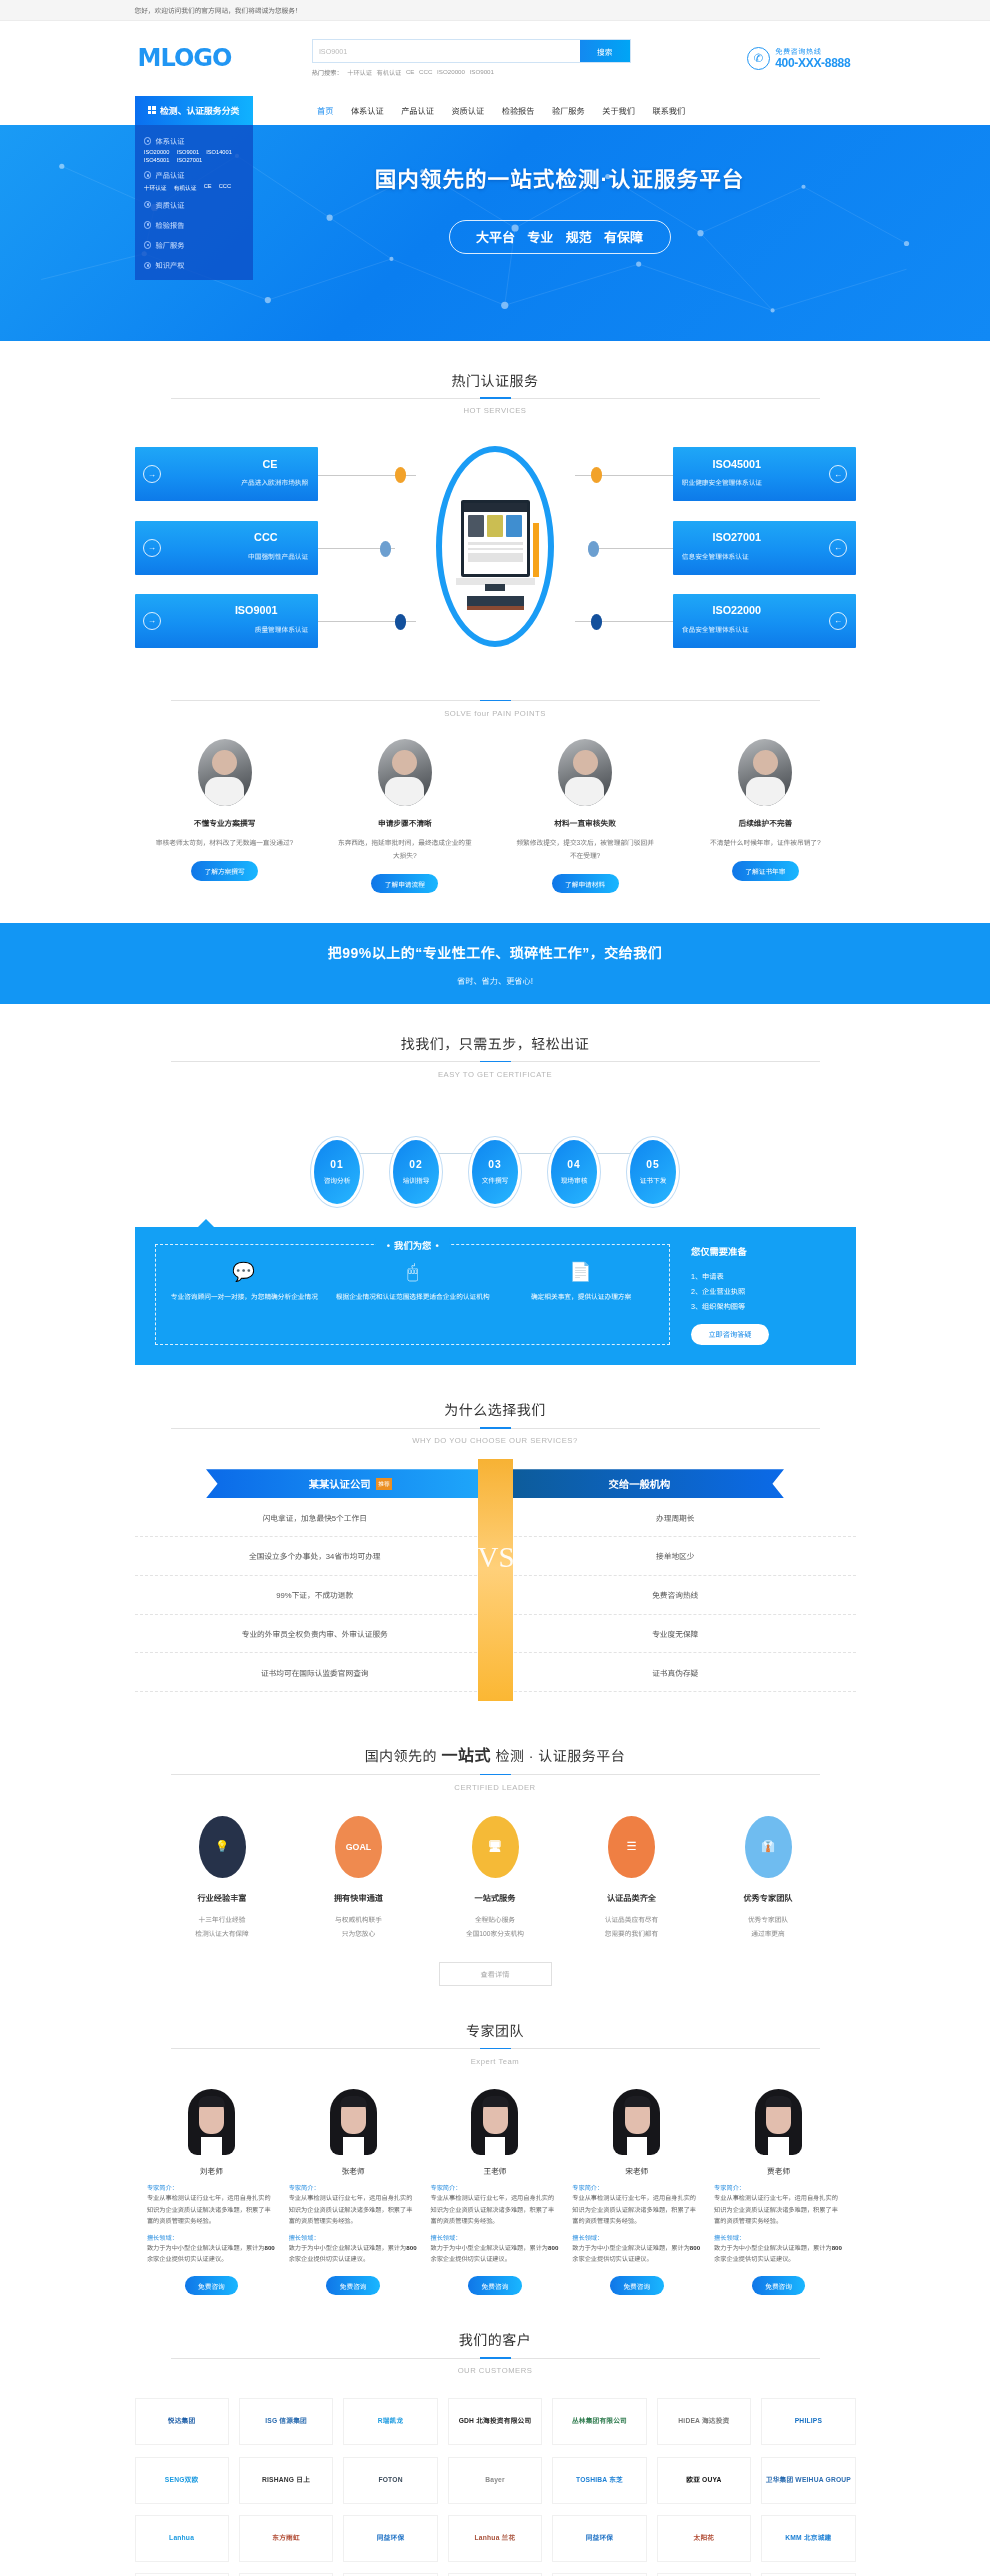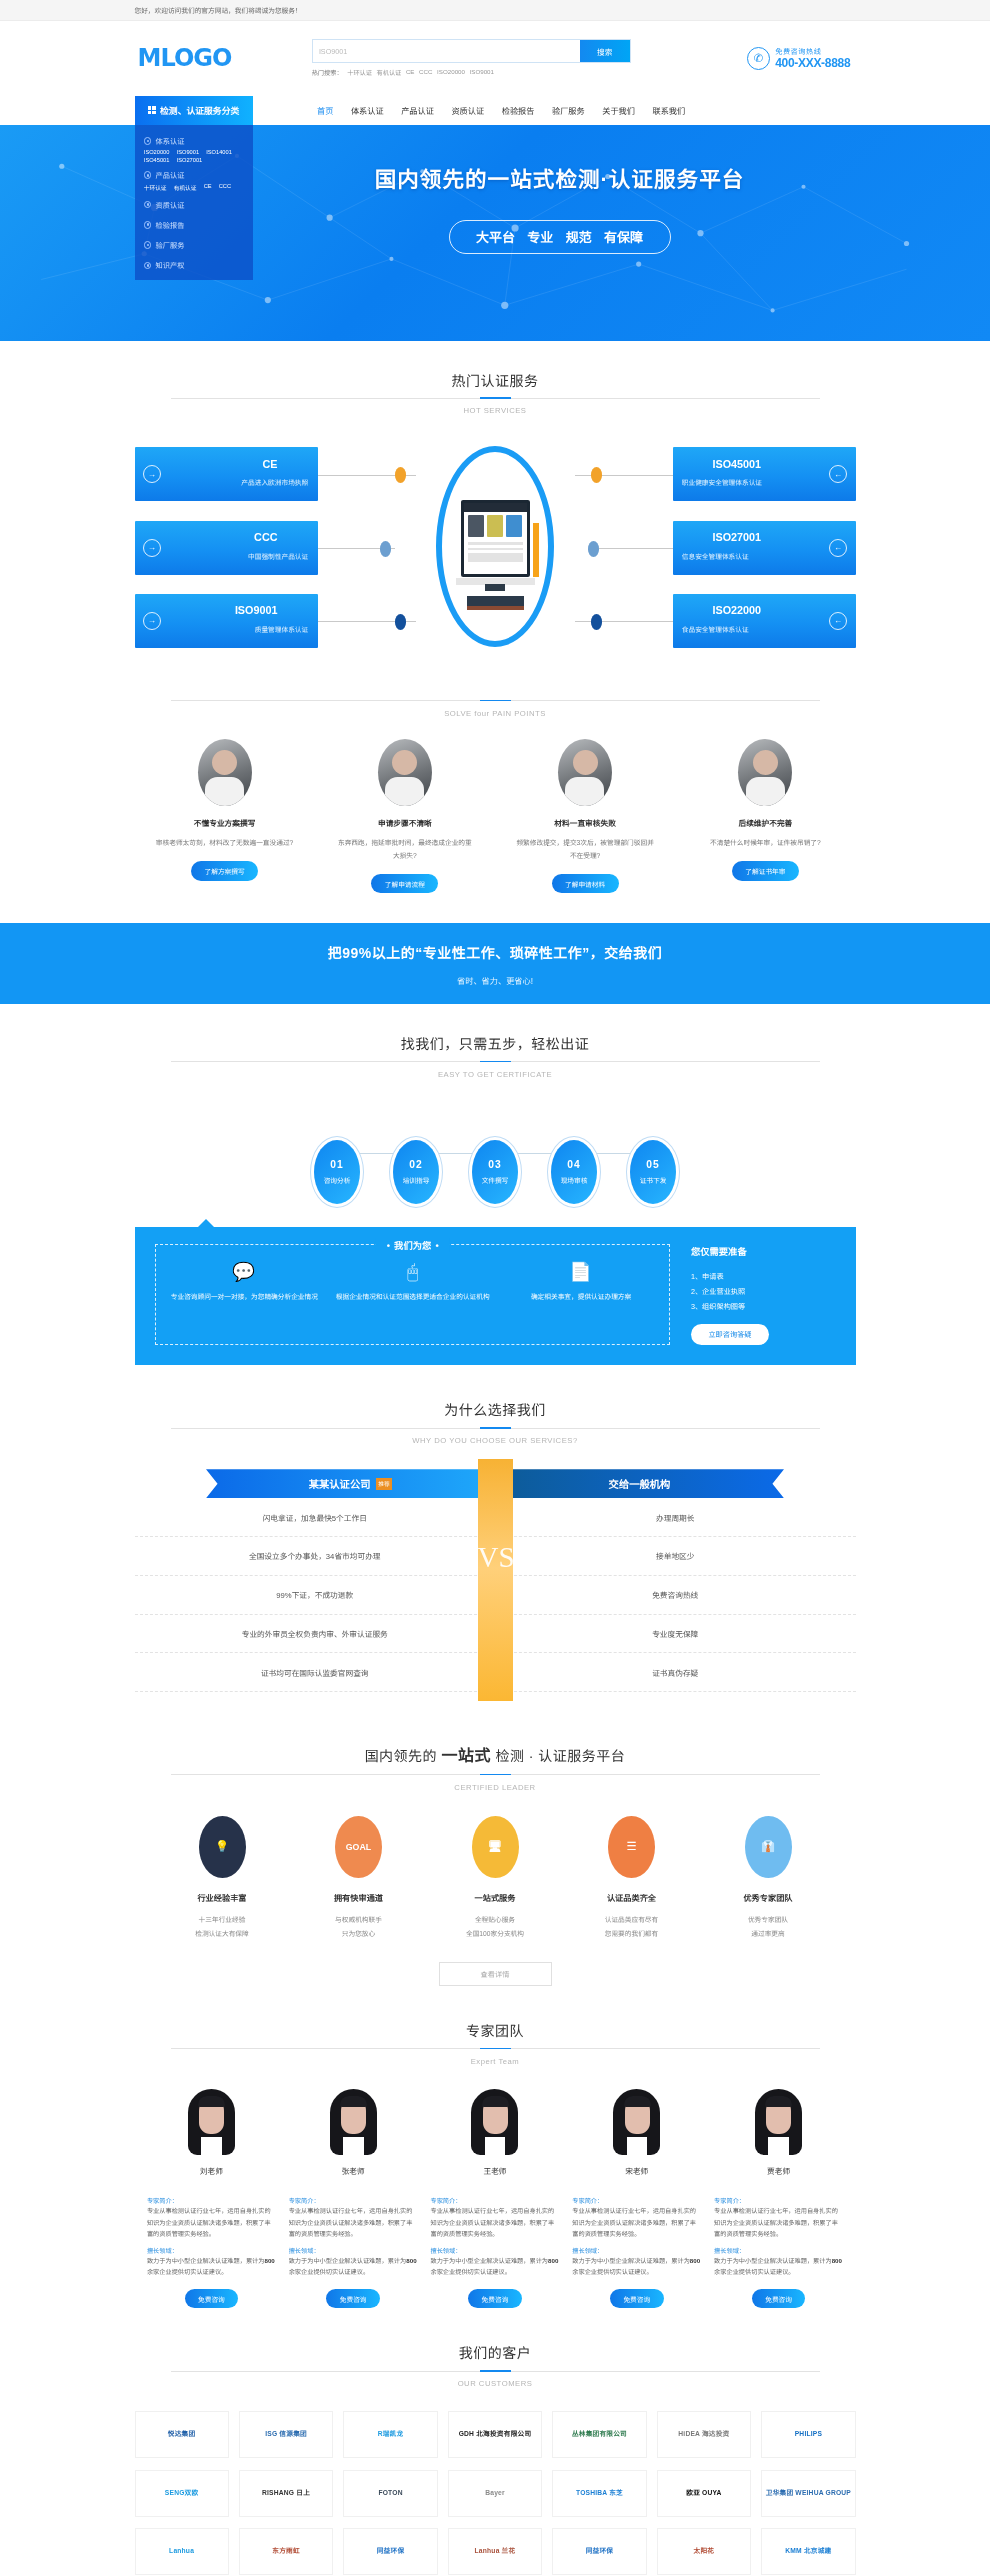--- a/index.html
+++ b/index.html
@@ -215,21 +215,21 @@
     font-family:"Liberation Sans",sans-serif;}
 
   
   .experts { display:flex; justify-content:space-between; margin-top:23px; padding:0 12.4px; }
   .expert { width:129px; }
   .expert .avatar { width:47px; height:66px; margin:0 auto 10.3px; position:relative;}
   .expert .avatar .hair{position:absolute;inset:0;background:#16161a;border-radius:24px 24px 9.3px 9.3px;}
   .expert .avatar .face{position:absolute;left:11.3px;top:9.3px;width:25px;height:36px;background:#e2beae;border-radius:12.4px 12.4px 11.3px 11.3px;}
   .expert .avatar .bangs{position:absolute;left:10.3px;top:7.2px;width:27px;height:11.3px;background:#1d1d22;border-radius:13.4px 13.4px 3.1px 3.1px;}
   .expert .avatar .shirt{position:absolute;left:13.4px;bottom:0;width:20.6px;height:17.5px;background:#fff;}
-  .expert .nm { text-align:center; font-size:7.7px; color:#333; margin-bottom:20px; }
+  .expert .nm { text-align:center; font-size:7.7px; color:#333; margin-bottom:7px; }
   .expert .lab { color:#2a8fe0; font-size:6.2px; margin-top:6.2px; }
   .expert .txt { font-size:6.2px; color:#666; line-height:1.85; }
   .expert .txt b { color:#333; }
   .expert .btnwrap { text-align:center; margin-top:11.3px; }
 
   
   .logos { display:grid; grid-template-columns:repeat(7,1fr); gap:11.3px 10.3px; margin-top:23px; }
   .logo-cell { height:47px; border:0.5px solid #f0f0f0; display:flex; align-items:center;
                justify-content:center; background:#fff; }
   .logo-cell span { font-size:6.7px; font-weight:bold; letter-spacing:0.2px; text-align:center; line-height:1.3;}

